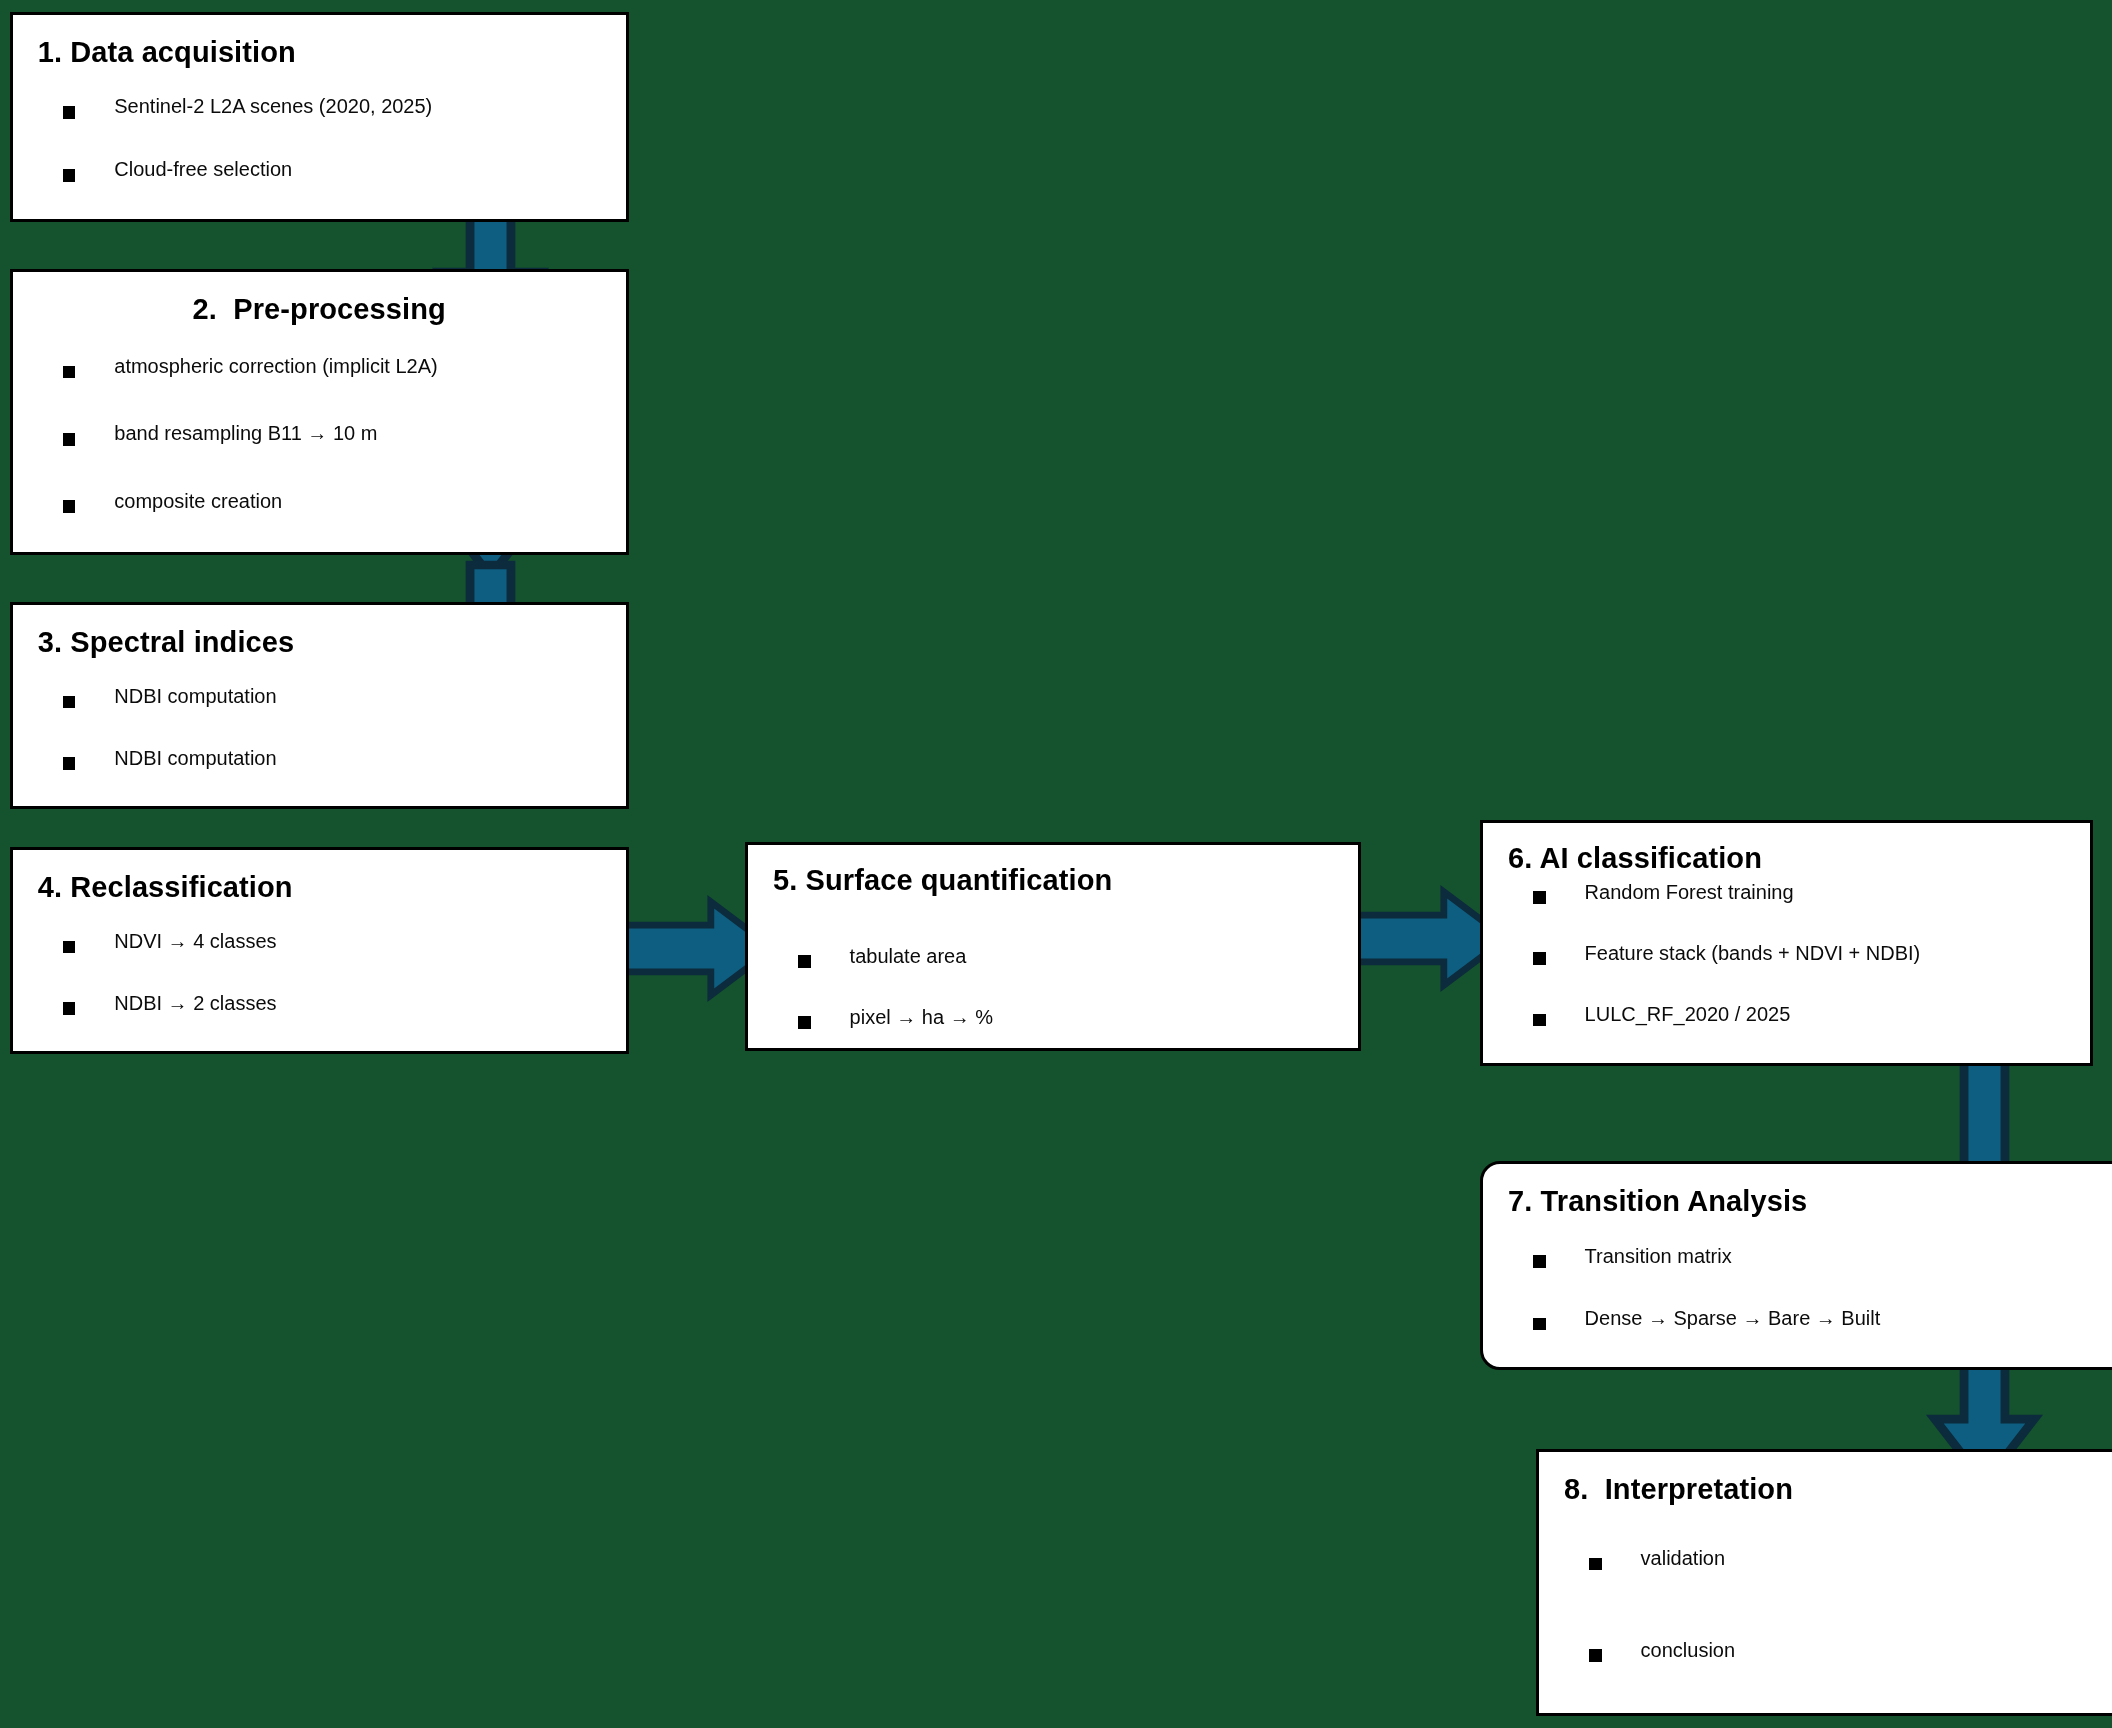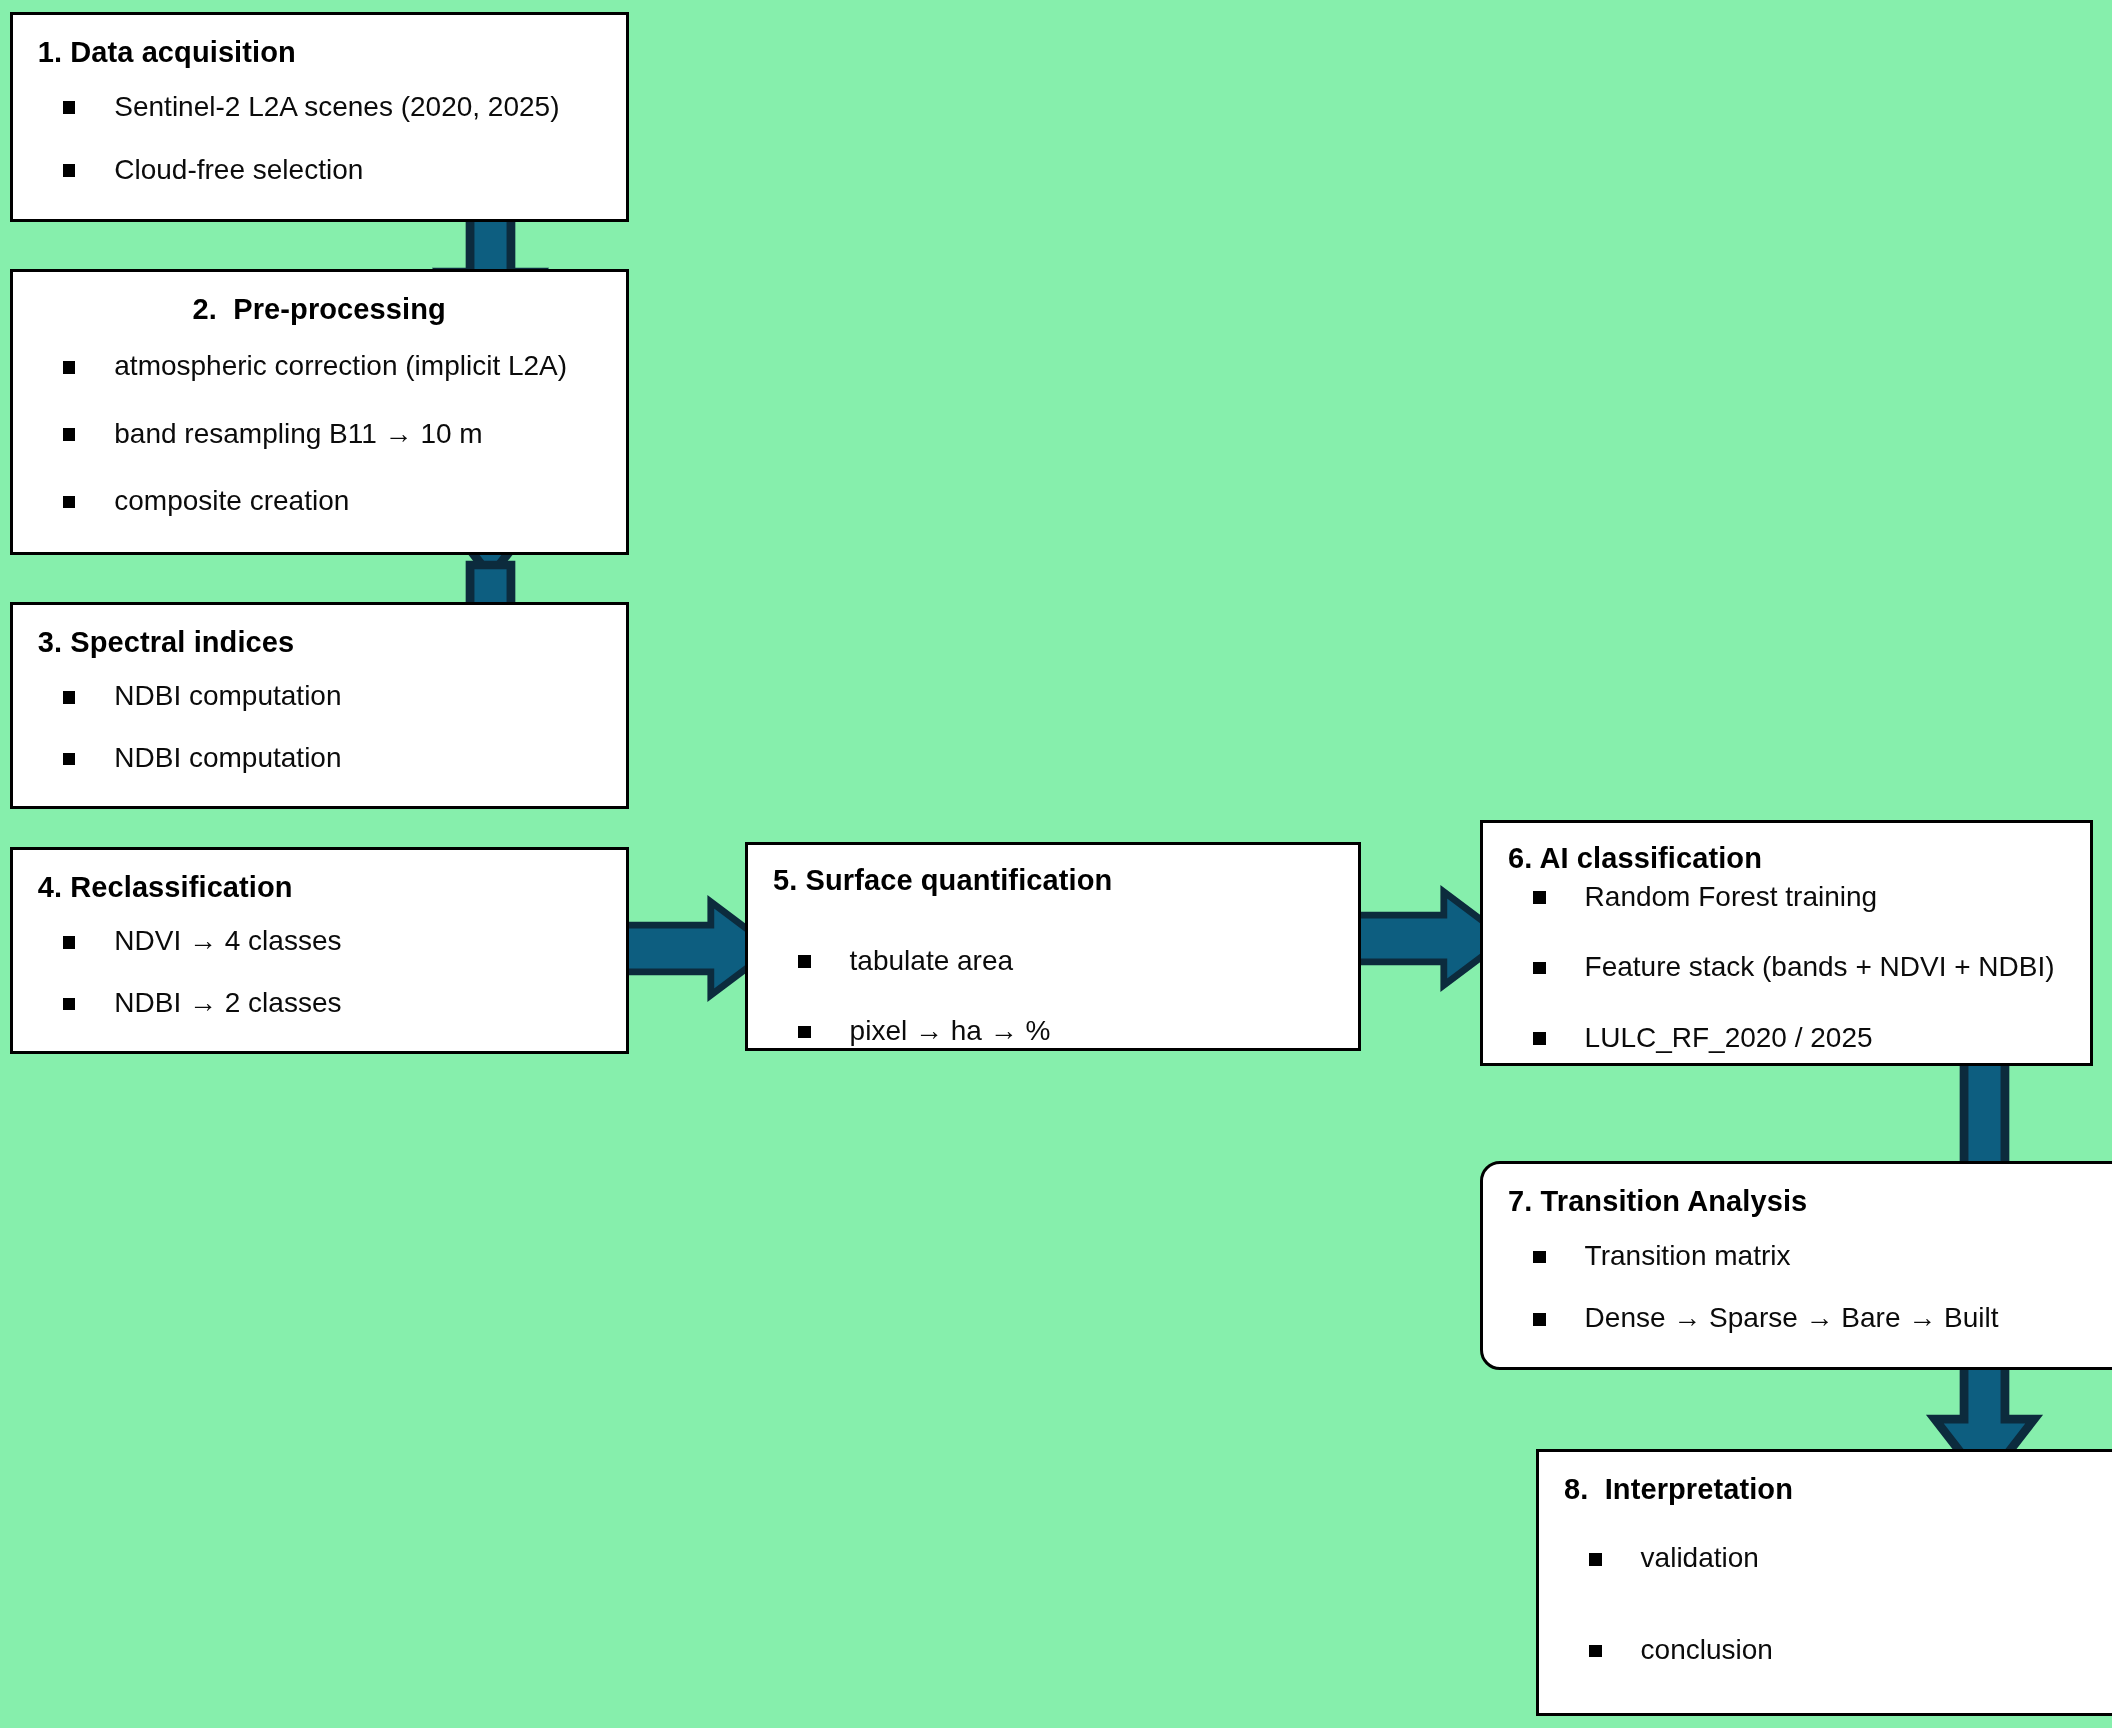--- a/index.html
+++ b/index.html
@@ -5,21 +5,21 @@
   html,body{margin:0;padding:0;background:#ffffff;}
   body{
     font-family:"Liberation Sans","DejaVu Sans",sans-serif;
     color:#000000;
     -webkit-font-smoothing:antialiased;
   }
   #canvas{
     position:relative;
     width:2113px;
     height:1728px;
-    background:#86efac;
+    background:#14532d;
     overflow:hidden;
   }
 
   
   .box{
     position:absolute;
     box-sizing:border-box;
     background:#ffffff;
     border:3.9px solid #000000;
     z-index:2;
@@ -45,21 +45,21 @@
     list-style:none;
     margin:0;
     padding:0;
     display:flex;
     flex-direction:column;
     flex:1 1 auto;
   }
   .bullet{
     display:flex;
     align-items:flex-start;
-    font-size:28px;
+    font-size:20px;
     line-height:1.2;
     color:#0b0b0b;
     white-space:nowrap;
   }
   .bullet-mark{
     flex:0 0 auto;
     width:12.6px;
     height:12.6px;
     background:#000000;
     margin-top:11.6px;

